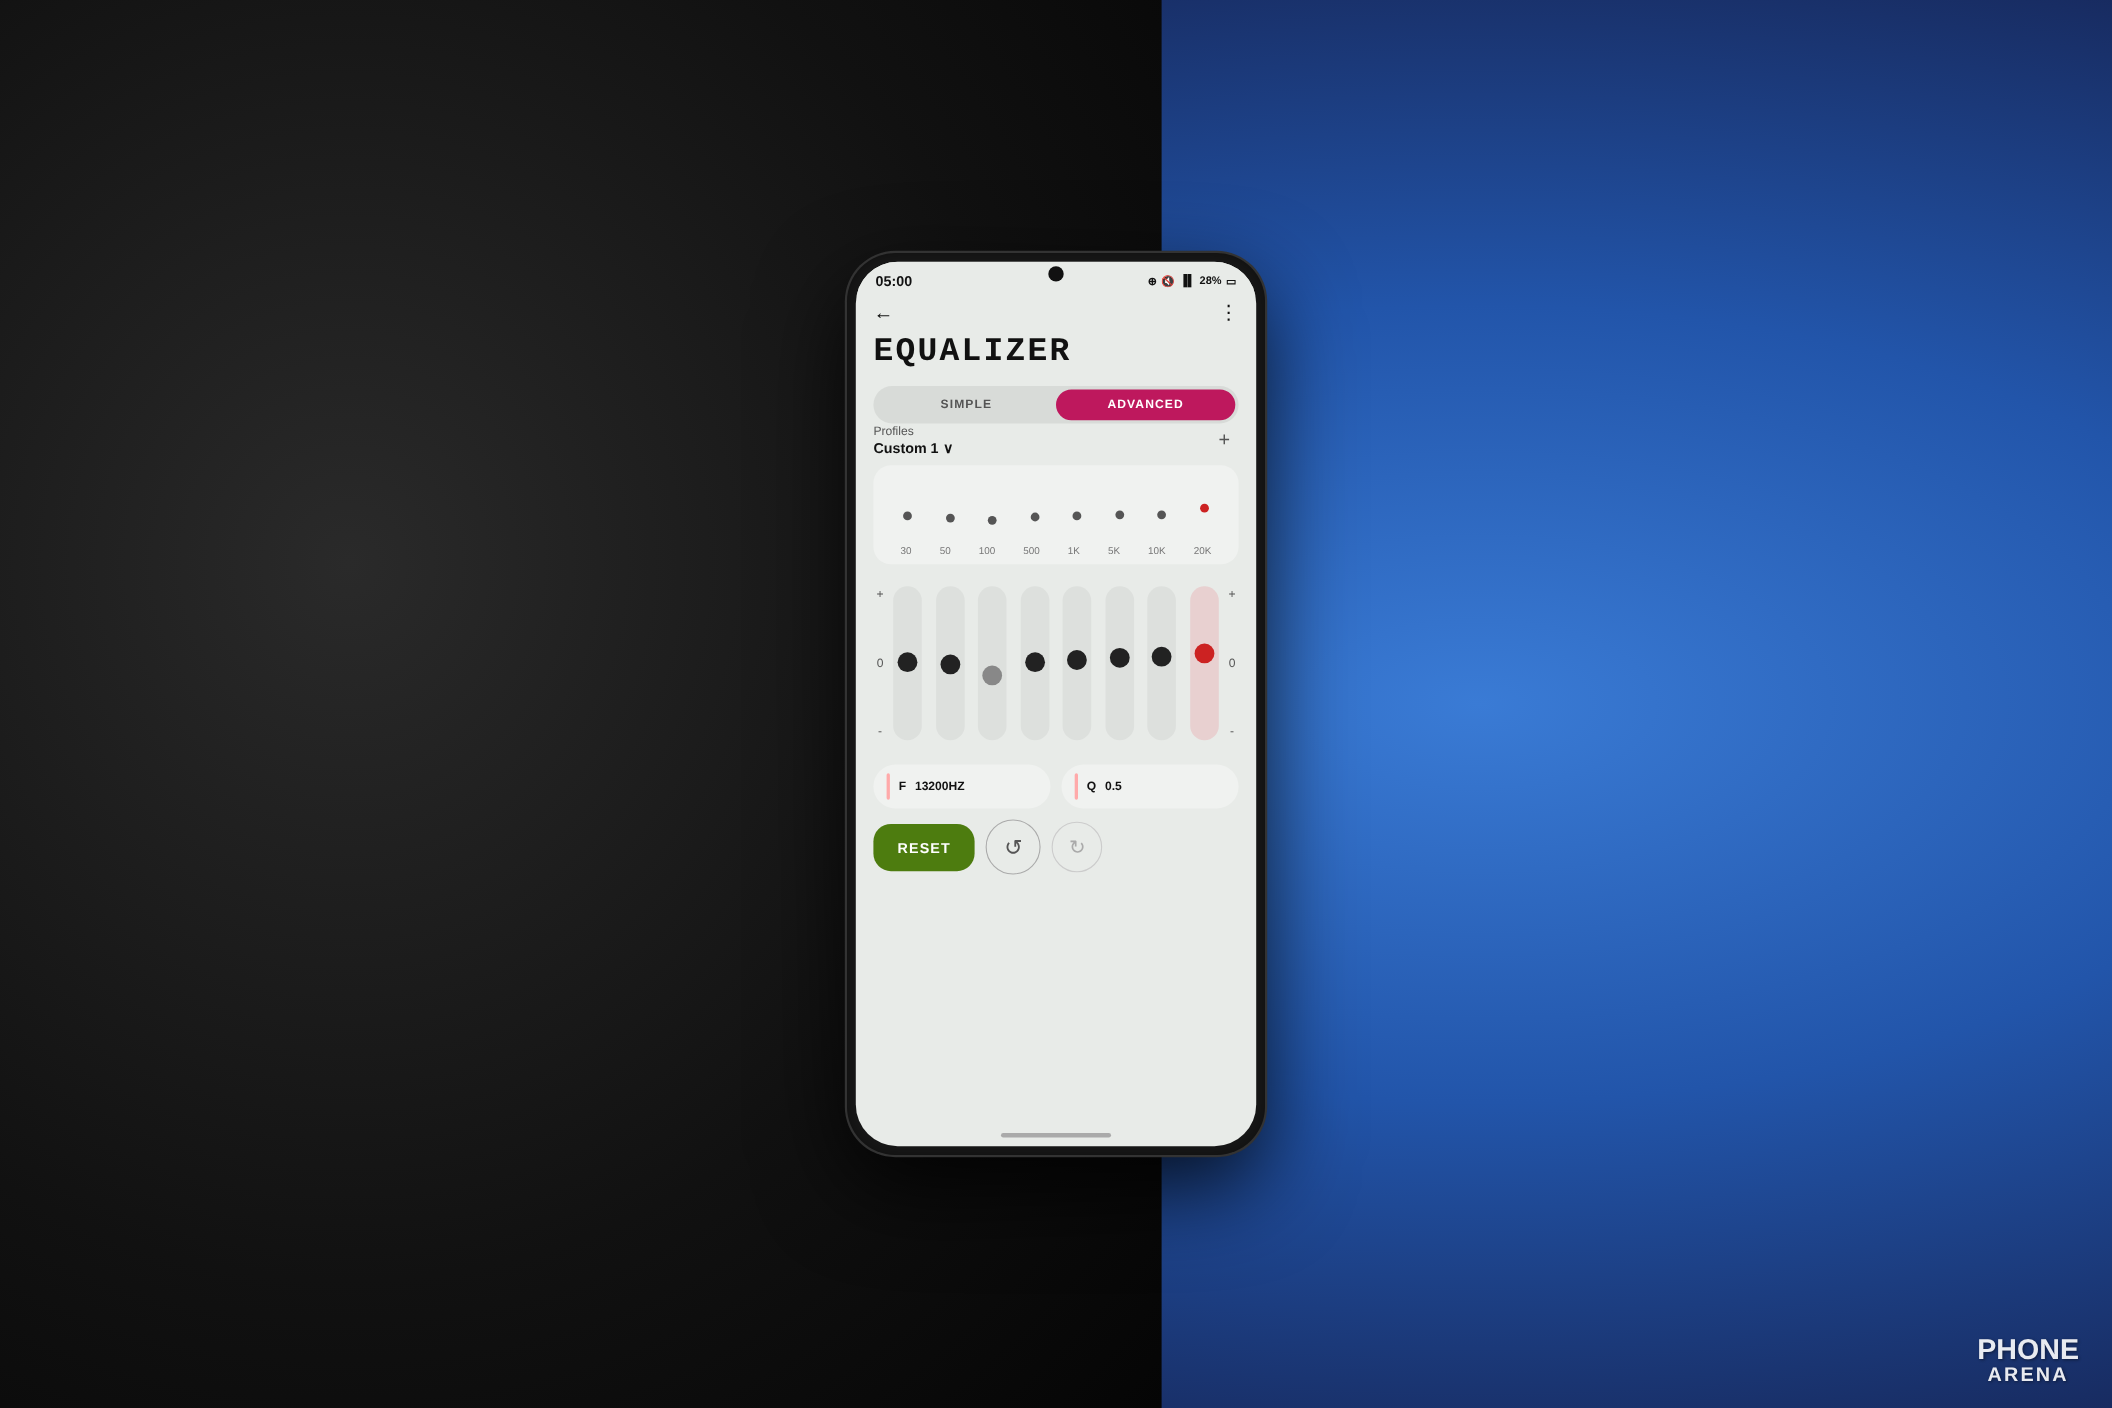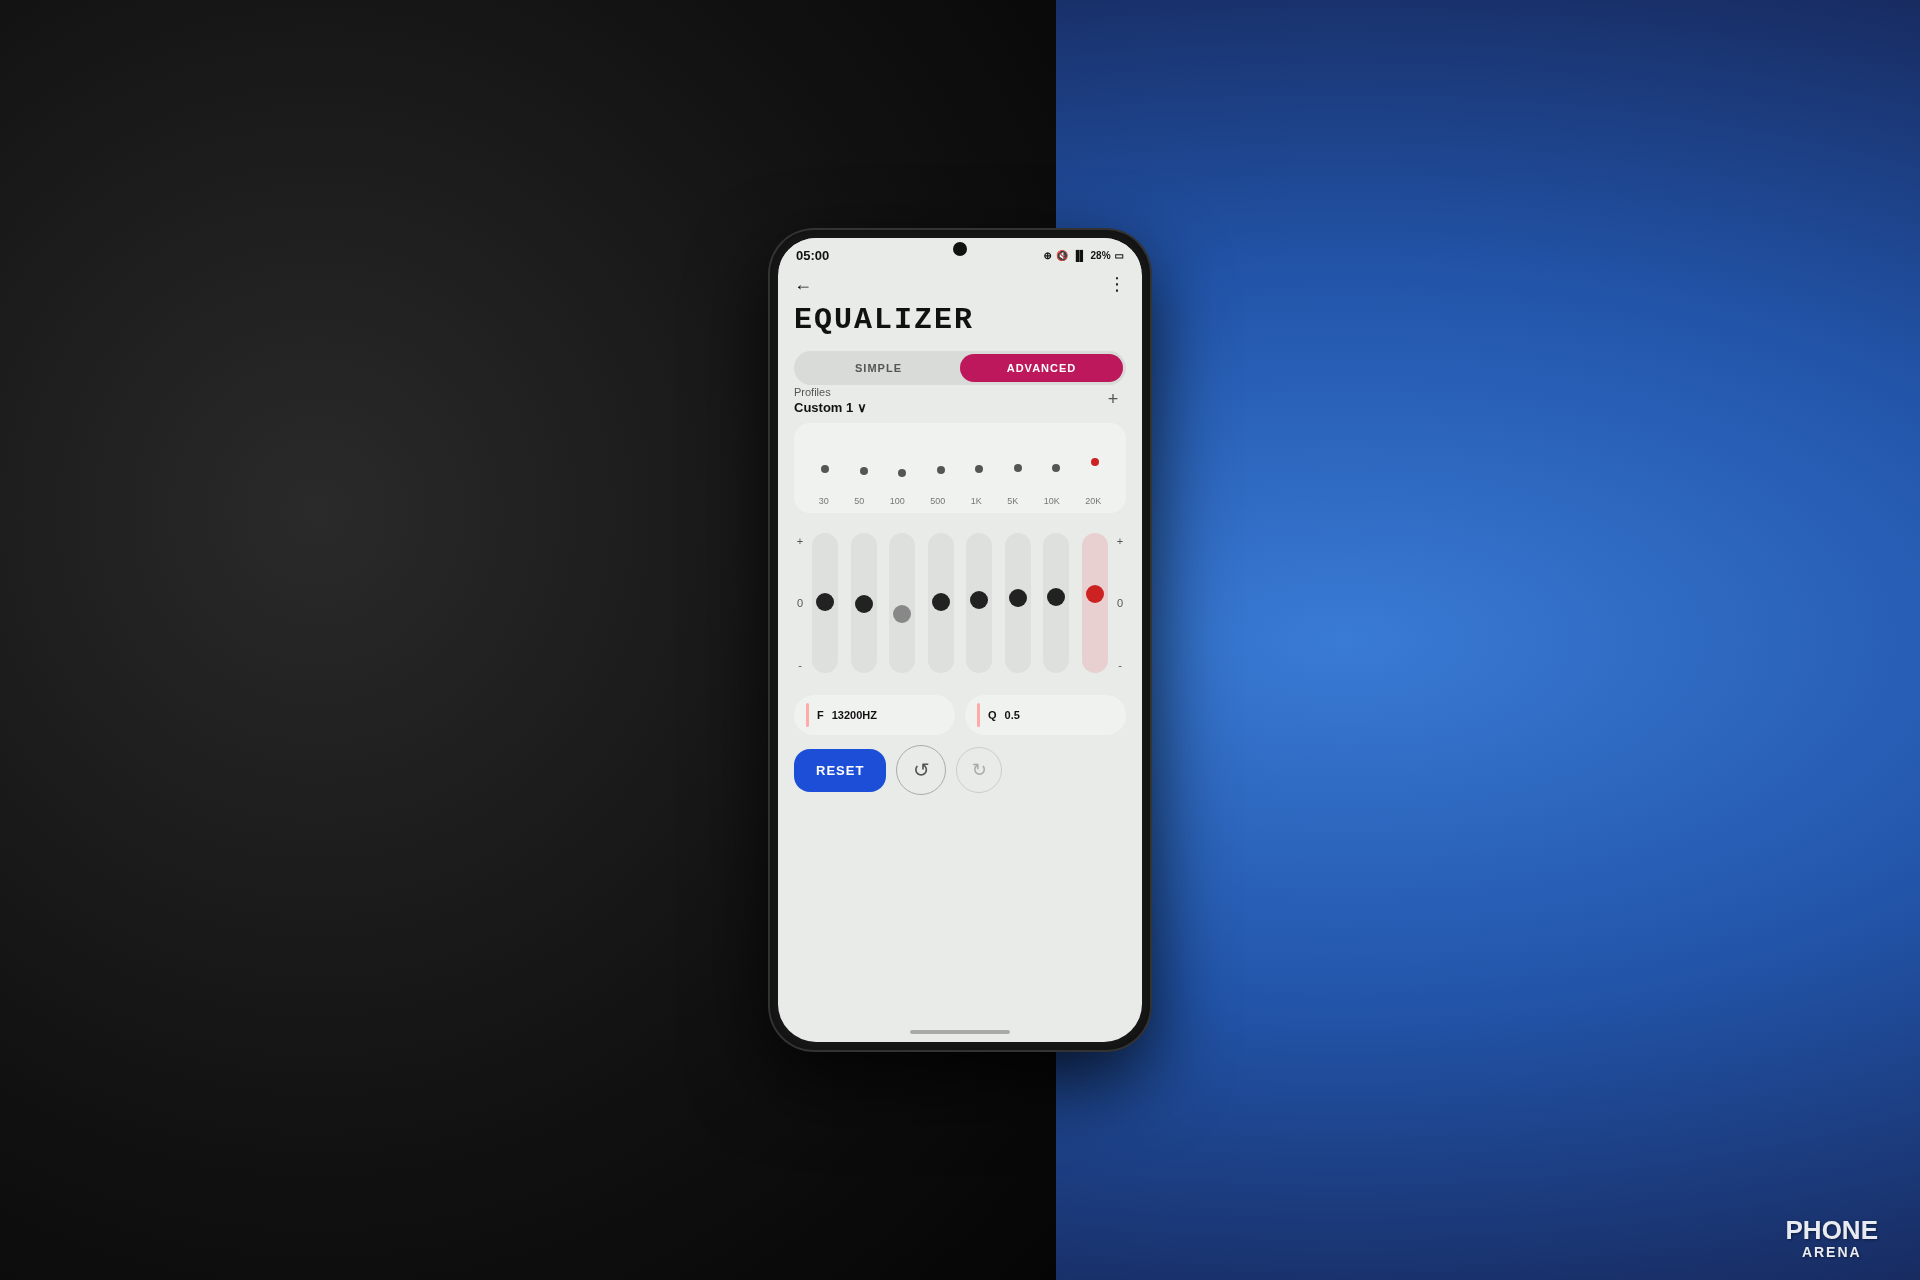--- a/index.html
+++ b/index.html
@@ -348,21 +348,21 @@
 
     
     .action-row {
       display: flex;
       align-items: center;
       gap: 10px;
       margin-top: 4px;
     }
 
     .reset-btn {
-      background: #1d4ed8;
+      background: #4d7c0f;
       color: #fff;
       border: none;
       border-radius: 16px;
       padding: 14px 22px;
       font-size: 13px;
       font-weight: 800;
       letter-spacing: 1px;
       cursor: pointer;
     }
 
@@ -406,34 +406,34 @@
       width: 100px;
       height: 4px;
       background: #aaa;
       border-radius: 2px;
     }
 
     
     .watermark {
       position: absolute;
       bottom: 20px;
-      right: 42px;
+      right: 30px;
       z-index: 20;
       color: white;
       font-family: 'Arial Black', sans-serif;
       font-size: 22px;
       font-weight: 900;
       line-height: 1.1;
       text-align: center;
       opacity: 0.9;
       text-shadow: 1px 1px 3px rgba(0,0,0,0.5);
     }
 
     .watermark-top { font-size: 26px; }
-    .watermark-bot { font-size: 14px; letter-spacing: 2px; }
+    .watermark-bot { font-size: 18px; letter-spacing: 2px; }
   </style>
 </head>
 <body>
 
 <div class="bg-photo"></div>
 <div class="bg-left"></div>
 
 <div class="phone-wrapper">
   <div class="phone-outer">
     <div class="phone-screen">

